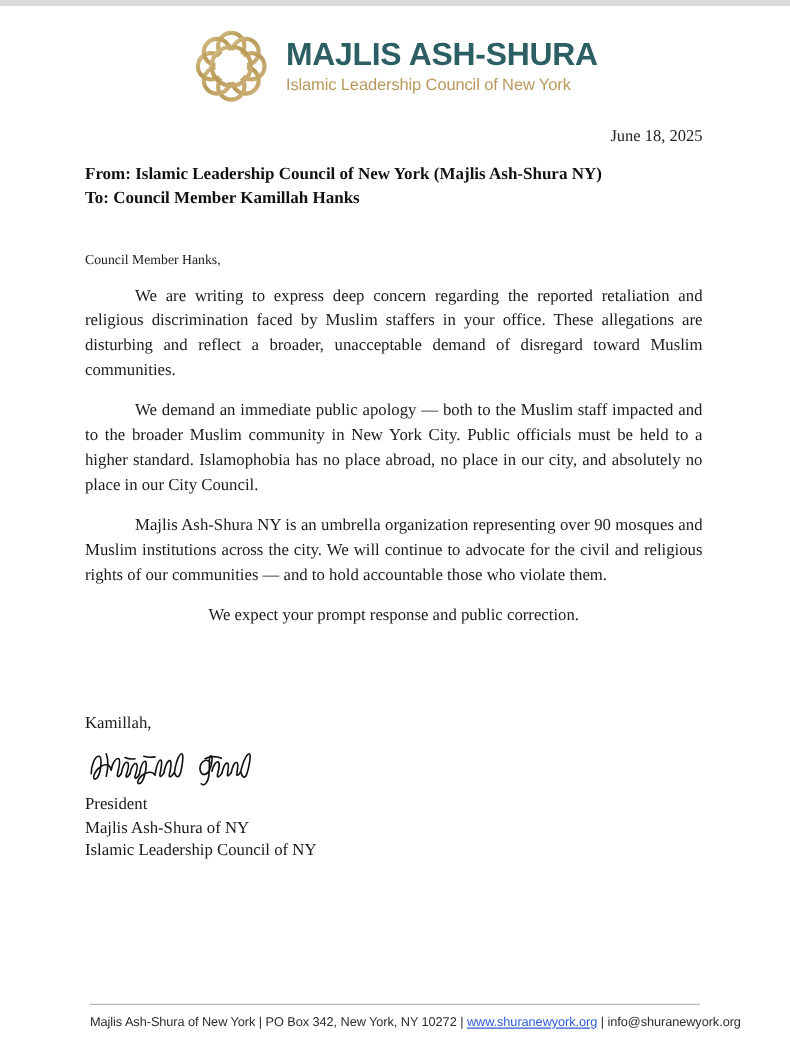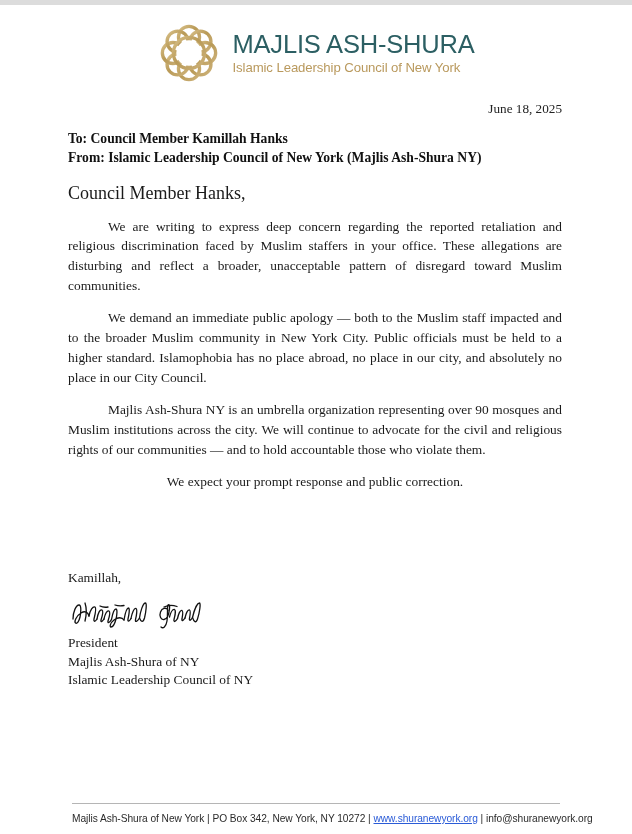--- a/index.html
+++ b/index.html
@@ -59,21 +59,21 @@
     display: flex;
     flex-direction: column;
     justify-content: center;
     line-height: 1;
   }
   .wordmark-main {
     font-family: "Liberation Sans", sans-serif;
     font-size: 25.5px;
     letter-spacing: -0.2px;
     color: #2c5f63;
-    font-weight: 400;
+    font-weight: 700;
     white-space: nowrap;
   }
   .wordmark-sub {
     font-family: "Liberation Sans", sans-serif;
     font-size: 13.2px;
     color: #b9995d;
     font-weight: 400;
     margin-top: 4px;
     letter-spacing: -0.1px;
     white-space: nowrap;
@@ -95,22 +95,22 @@
   }
 
   .addr-line {
     font-weight: bold;
     font-size: 13.6px;
     line-height: 1.42;
     color: #111;
   }
 
   .salutation {
-    font-size: 18px;
-    margin-top: 15px;
+    font-size: 11px;
+    margin-top: 34px;
     color: #1a1a1a;
   }
 
   p.body-par {
     font-size: 13.4px;
     line-height: 1.47;
     text-align: justify;
     text-indent: 40px;
     margin: 13px 0 0 0;
     color: #1a1a1a;
@@ -208,26 +208,26 @@
         <div class="wordmark-main">MAJLIS ASH-SHURA</div>
         <div class="wordmark-sub">Islamic Leadership Council of New York</div>
       </div>
     </div>
   </div>
 
   <div class="content">
 
     <div class="date-line">June 18, 2025</div>
 
+    <div class="addr-line">From: Islamic Leadership Council of New York (Majlis Ash-Shura NY)</div>
     <div class="addr-line">To: Council Member Kamillah Hanks</div>
-    <div class="addr-line">From: Islamic Leadership Council of New York (Majlis Ash-Shura NY)</div>
 
     <div class="salutation">Council Member Hanks,</div>
 
-    <p class="body-par">We are writing to express deep concern regarding the reported retaliation and religious discrimination faced by Muslim staffers in your office. These allegations are disturbing and reflect a broader, unacceptable pattern of disregard toward Muslim communities.</p>
+    <p class="body-par">We are writing to express deep concern regarding the reported retaliation and religious discrimination faced by Muslim staffers in your office. These allegations are disturbing and reflect a broader, unacceptable demand of disregard toward Muslim communities.</p>
     <p class="body-par">We demand an immediate public apology — both to the Muslim staff impacted and to the broader Muslim community in New York City. Public officials must be held to a higher standard. Islamophobia has no place abroad, no place in our city, and absolutely no place in our City Council.</p>
     <p class="body-par">Majlis Ash-Shura NY is an umbrella organization representing over 90 mosques and Muslim institutions across the city. We will continue to advocate for the civil and religious rights of our communities — and to hold accountable those who violate them.</p>
     <p class="body-par no-indent">We expect your prompt response and public correction.</p>
   </div>
 
   <div class="signature-block">
     <div class="sincerely">Kamillah,</div>
 
     <svg class="sig-graphic" viewBox="0 0 300 76">
       <g fill="none" stroke="#111111" stroke-width="2.6" stroke-linecap="round" stroke-linejoin="round">

